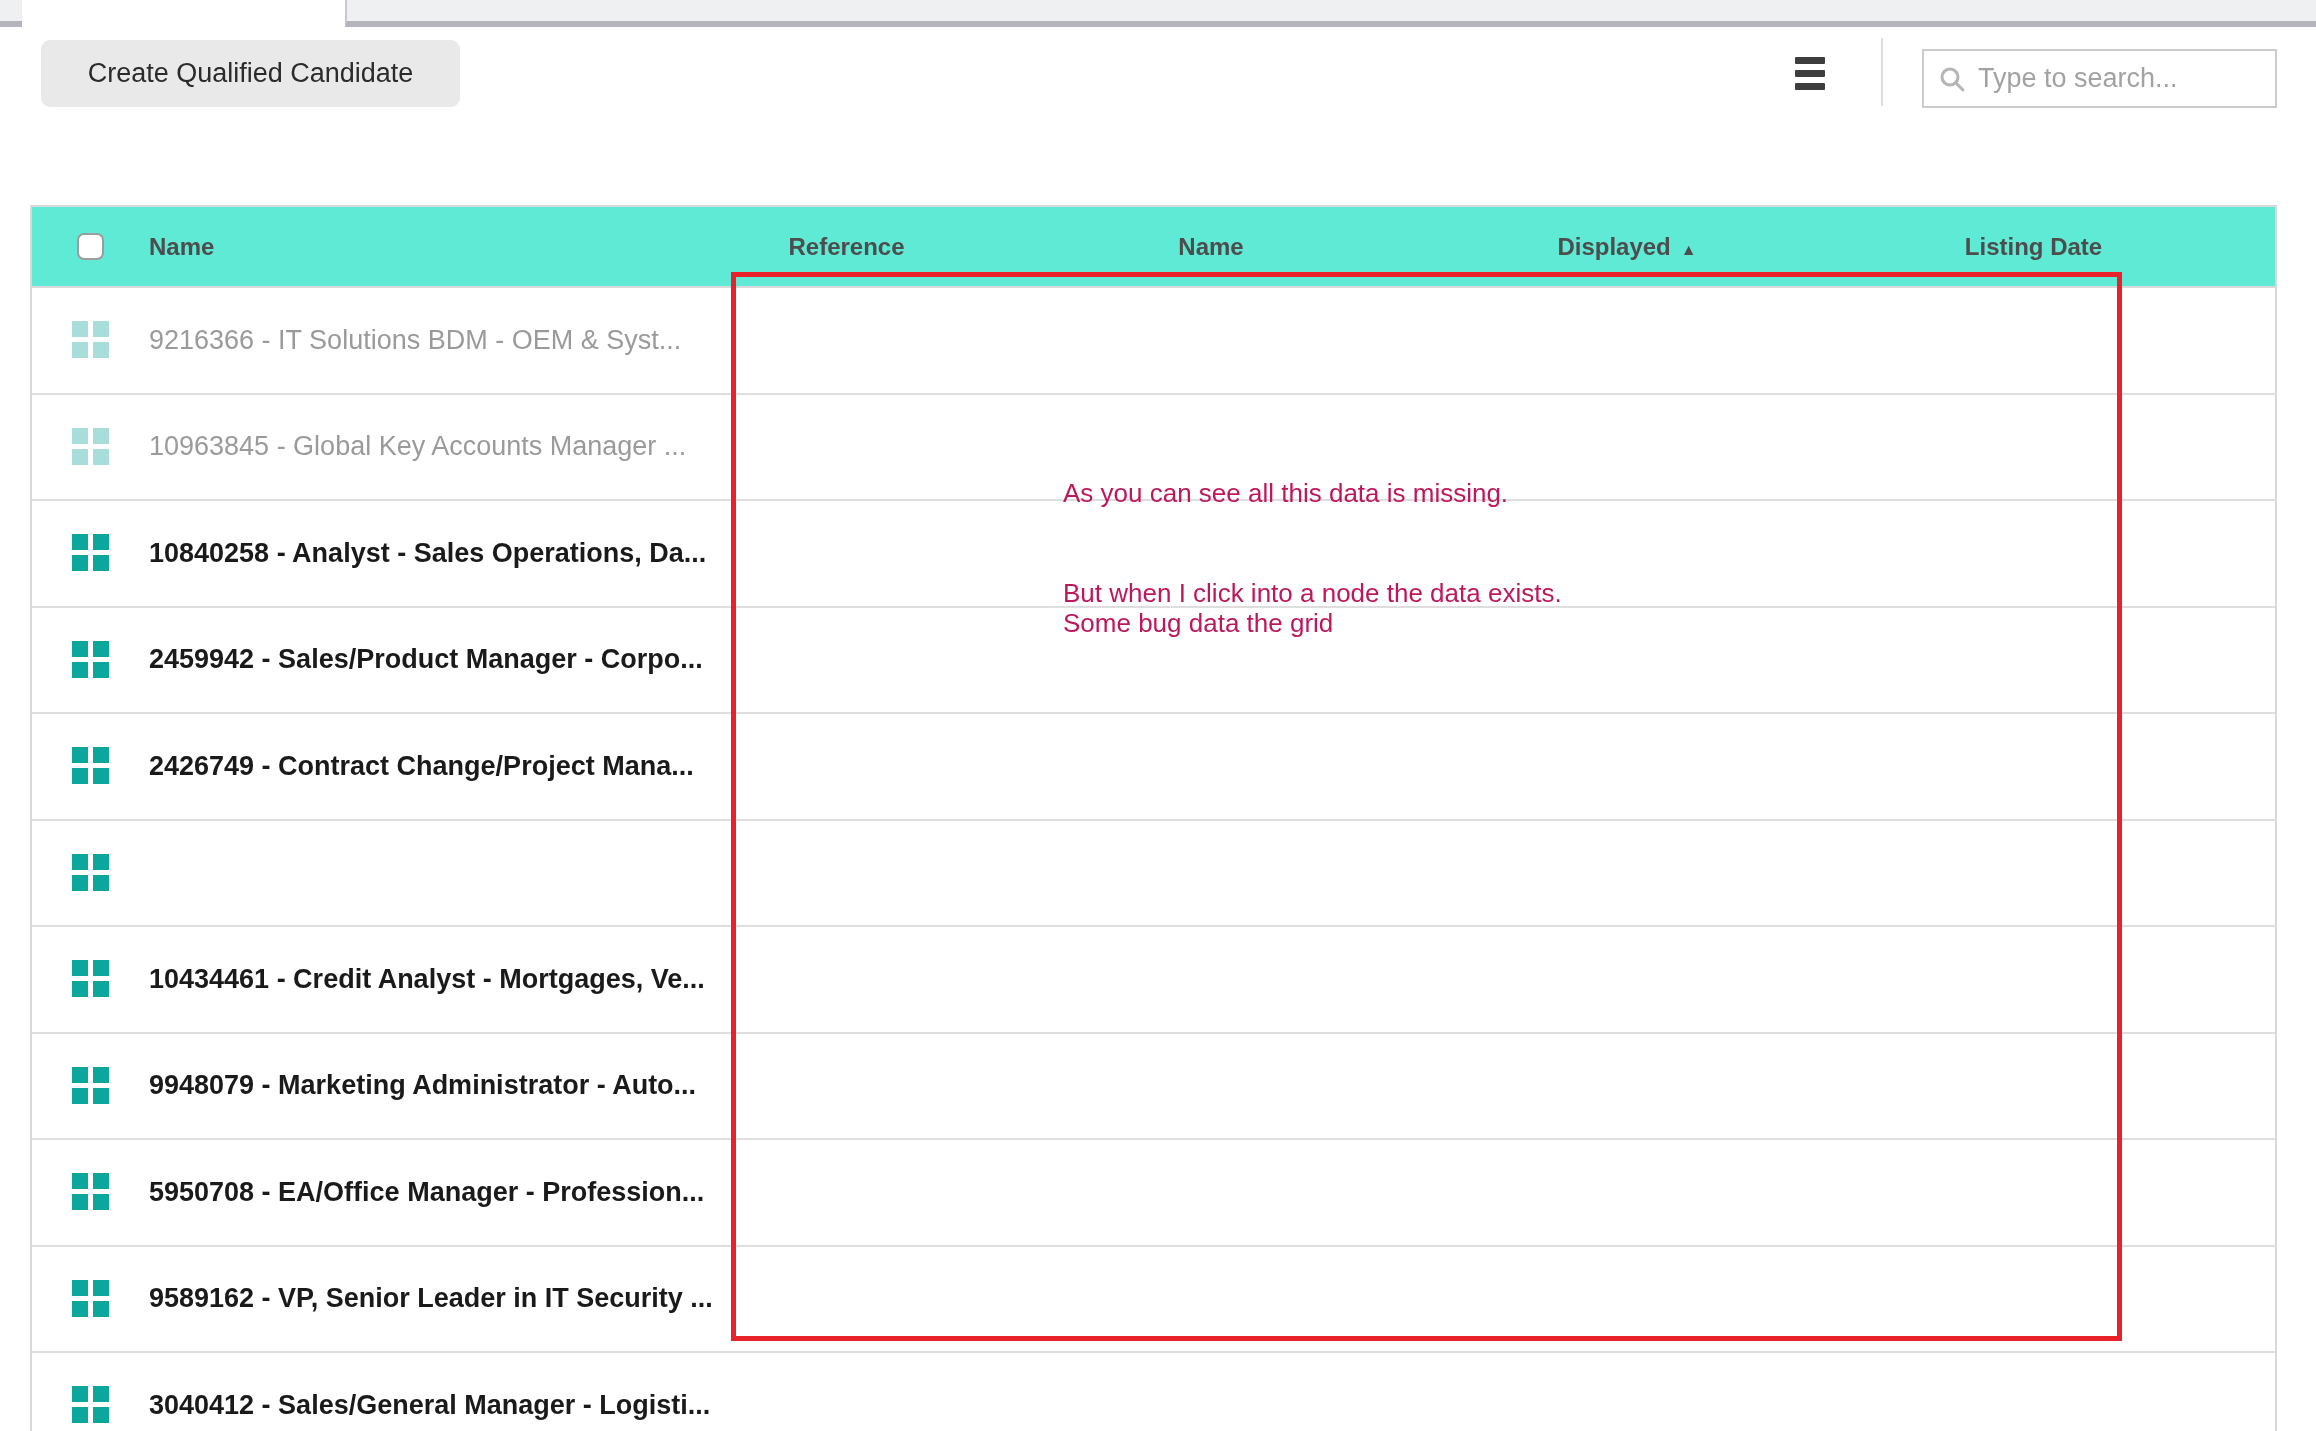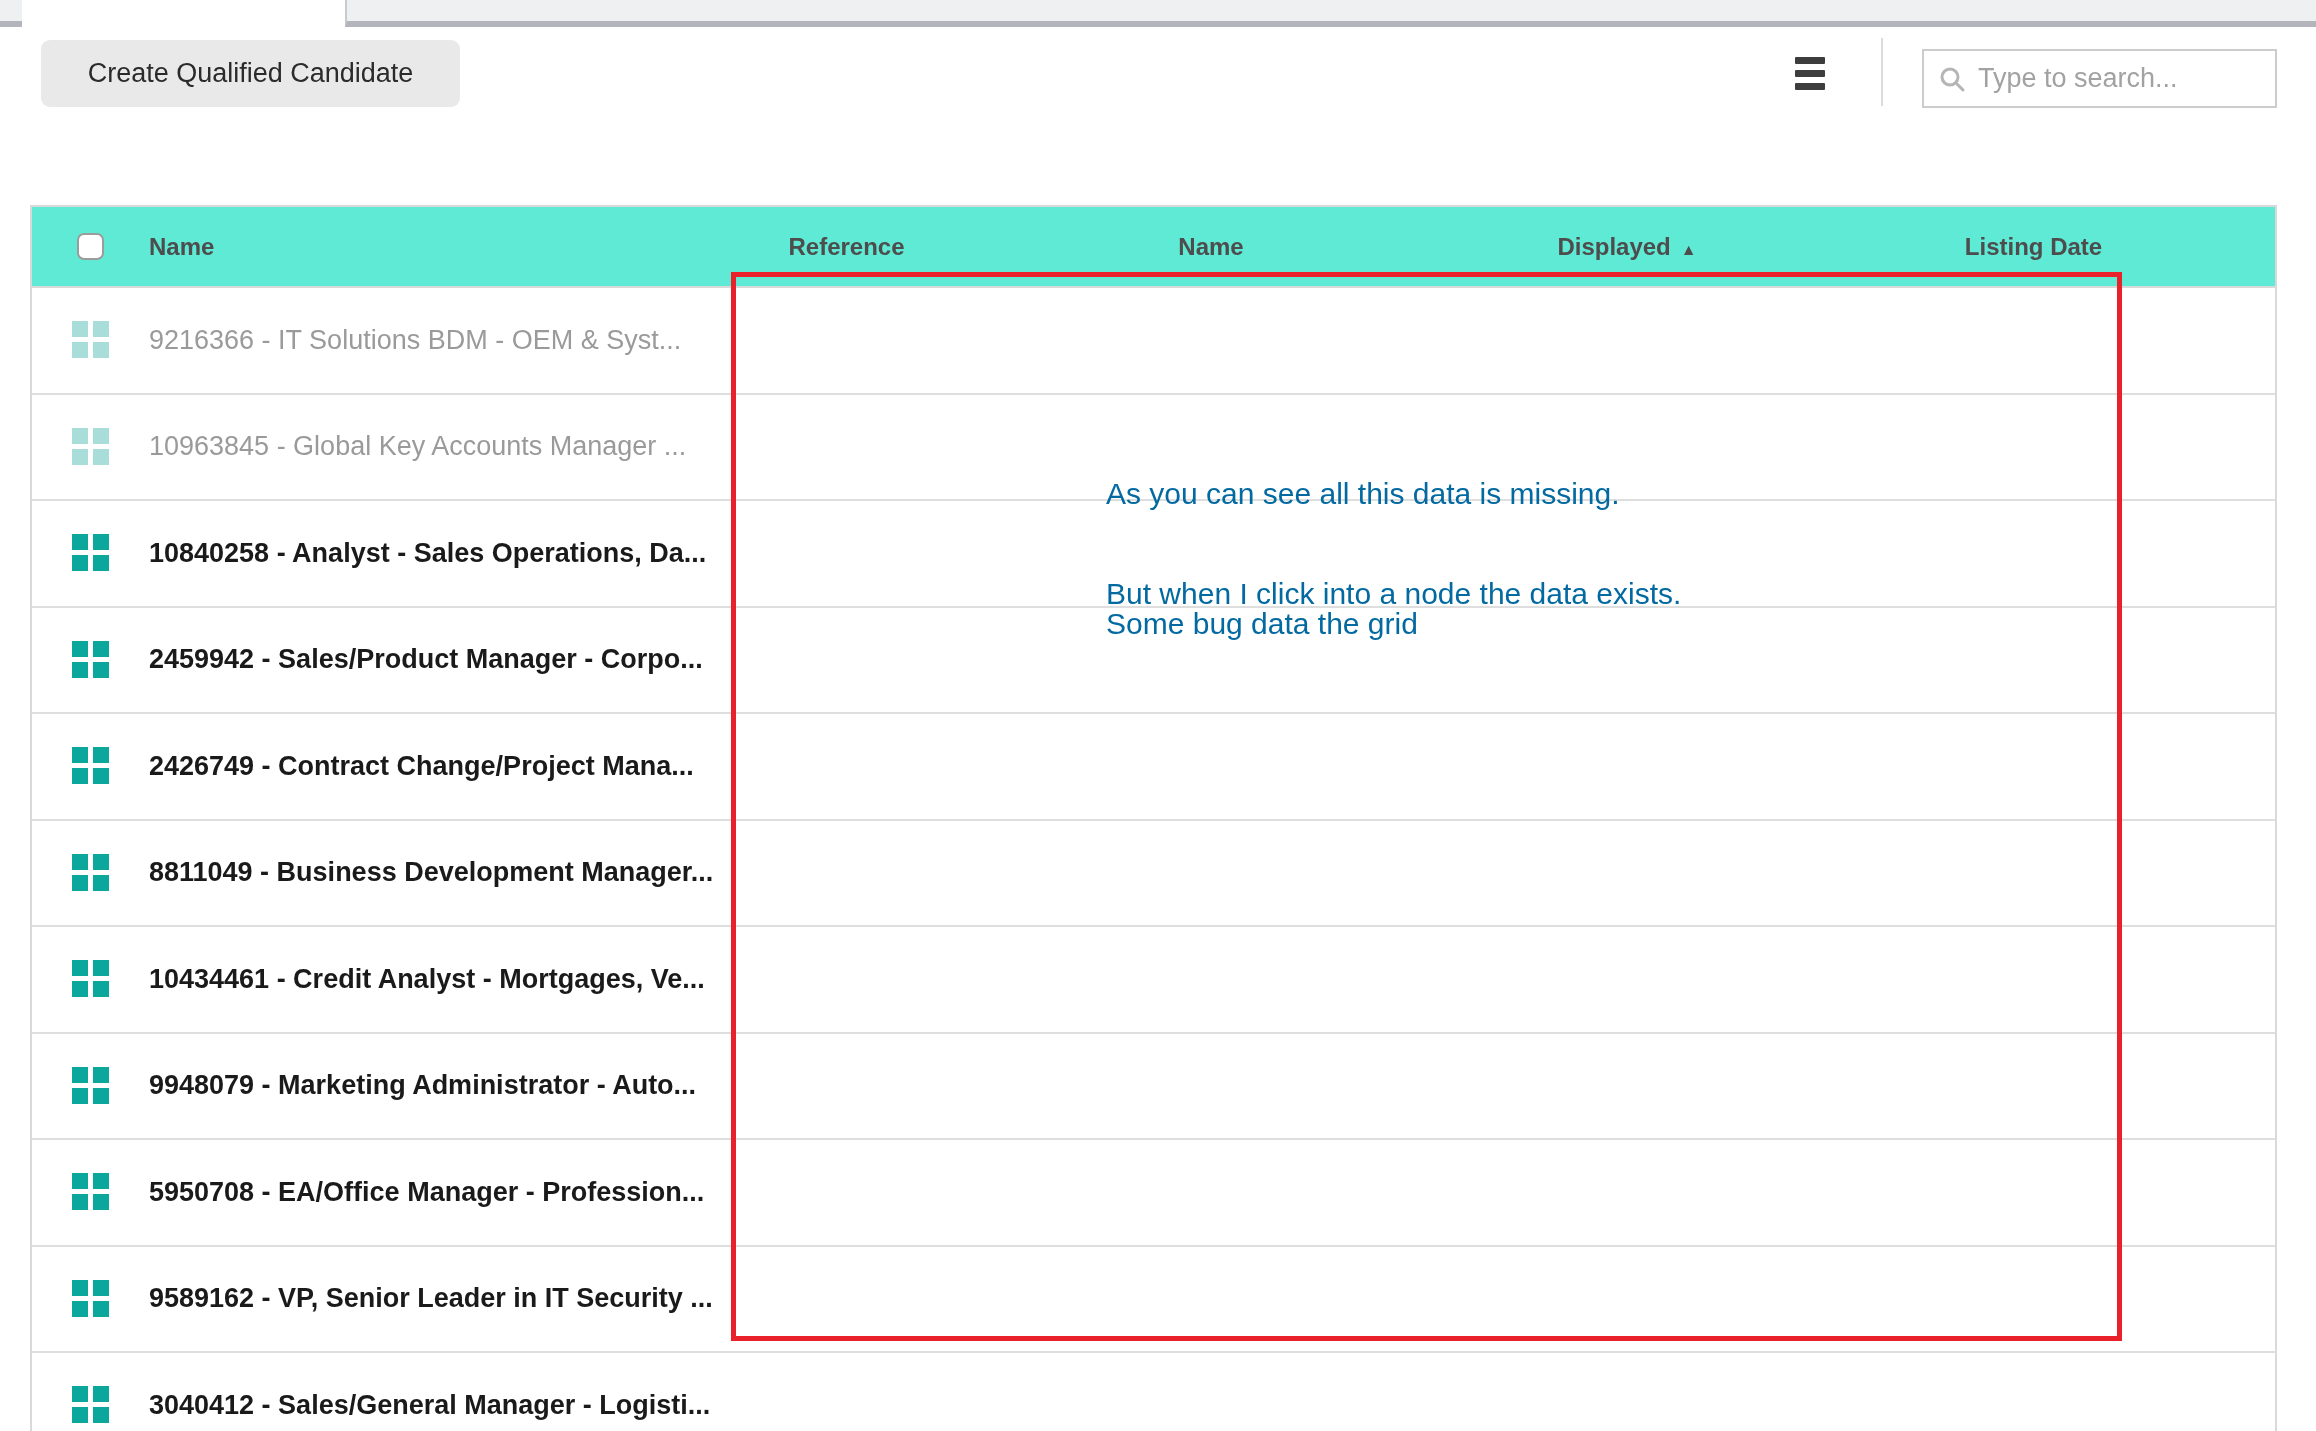--- a/index.html
+++ b/index.html
@@ -48,21 +48,21 @@
       box-sizing:border-box;background:#fff;font-size:27px;font-weight:700;color:#1a1a1a;cursor:pointer;}
   .row.muted{color:#9a9a9a;font-weight:400;}
   .grid-icon{width:38px;height:38px;margin-left:40px;display:grid;
       grid-template-columns:16px 16px;grid-template-rows:16px 16px;gap:5px;}
   .grid-icon i{background:#0ba79d;}
   .row.muted .grid-icon i{background:#a8ddd9;}
 
   
   .red-box{position:absolute;left:731px;top:272px;width:1391px;height:1069px;
       border:5px solid #e8212b;box-sizing:border-box;pointer-events:none;z-index:5;}
-  .red-note{position:absolute;left:1106px;color:#0369a1;font-size:30px;line-height:31px;
+  .red-note{position:absolute;left:1063px;color:#be185d;font-size:26px;line-height:31px;
       z-index:6;white-space:nowrap;}
   .note1{top:478px;} .note2{top:543px;margin-top:35px;} .note3{top:608px;}
 </style>
 </head>
 <body>
 
 <div id="page">
 
   <div class="tabstrip">
     <div class="tab-chip"></div>
@@ -180,21 +180,20 @@
       </div>
         <div class="row">
         <div class="col0">
           <div class="grid-icon">
             <i></i>
             <i></i>
             <i></i>
             <i></i>
           </div>
         </div>
-        <div class="col1">8811049 - Business Development Manager...</div>
         <div class="col2"></div>
         <div class="col3"></div>
         <div class="col4"></div>
         <div class="col5"></div>
       </div>
         <div class="row">
         <div class="col0">
           <div class="grid-icon">
             <i></i>
             <i></i>

